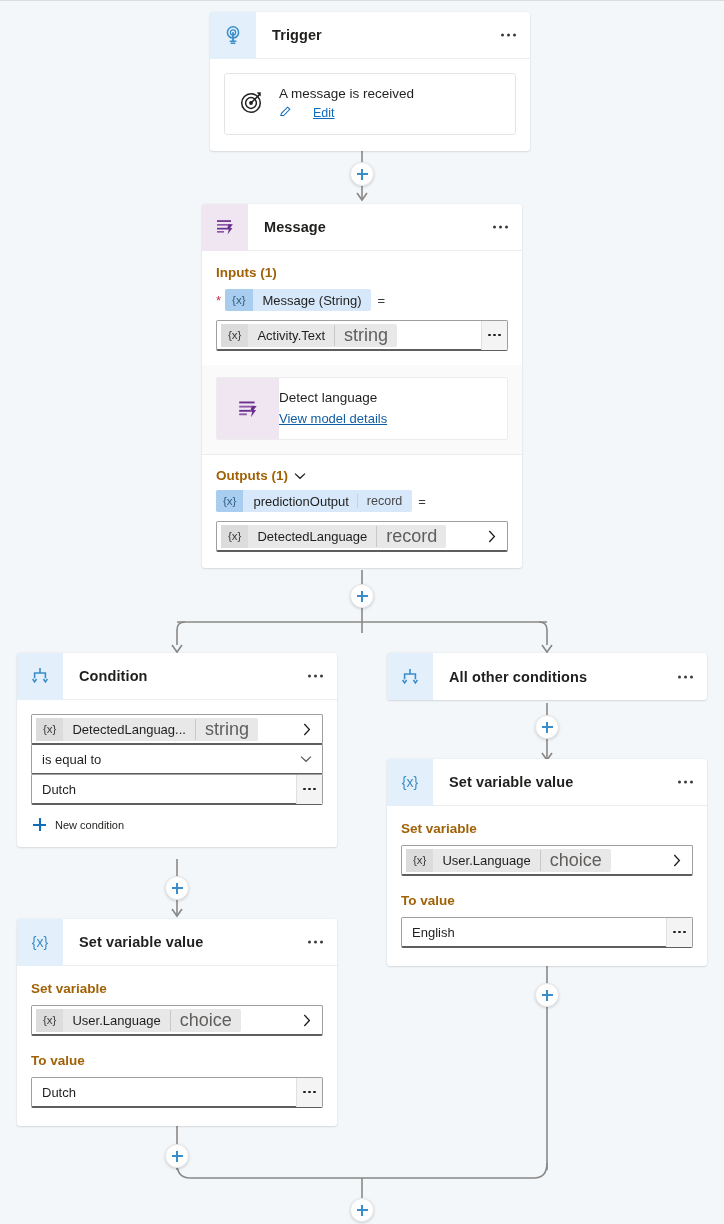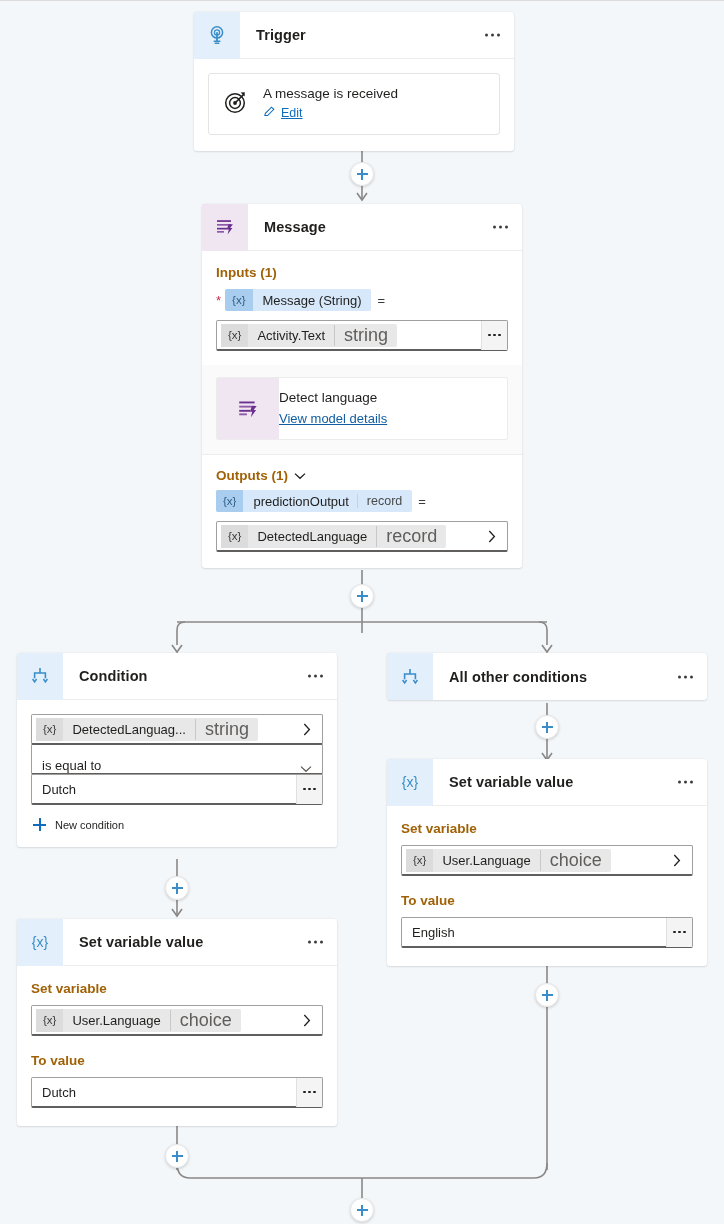--- a/index.html
+++ b/index.html
@@ -61,21 +61,21 @@
 
   .node-body { padding:14px 14px 16px 14px; }
 
   
   .inner-card {
     border:1px solid #e4e4e4; border-radius:3px; background:#fff;
     display:flex; align-items:center; padding:12px 14px; gap:14px;
   }
   .inner-card .tgt { flex:0 0 26px; }
   .inner-card-title { font-size:13.5px; color:#201f1e; margin-bottom:3px; }
-  .edit-row { display:flex; align-items:center; gap:5px; }
+  .edit-row { display:flex; align-items:center; gap:21px; }
   .edit-link { font-size:12.5px; color:#0f6cbd; text-decoration:underline; }
 
   
   .sec-label { font-size:13.5px; font-weight:600; color:#a16207; margin-bottom:9px; display:flex; align-items:center; gap:6px;}
   .sec-label.tight { margin-bottom:7px; }
 
   
   .pill-row { display:flex; align-items:center; gap:6px; margin-bottom:9px; }
   .req-star { color:#c4314b; font-size:13px; line-height:1; margin-right:-2px; }
   .pill {
@@ -107,21 +107,21 @@
     margin-left:auto; width:26px; height:29px; background:#f4f4f4;
     border-left:1px solid #e0e0e0;
     display:flex; align-items:center; justify-content:center; gap:2.5px;
   }
   .fieldbox .dots i { width:2.5px; height:2.5px; border-radius:50%; background:#201f1e; display:block; }
   .fieldbox .chev { margin-left:auto; padding-right:11px; display:flex; align-items:center; }
 
   
   .dropbox {
     border:1px solid #a19f9d; border-bottom:2px solid #605e5c; border-radius:2px;
-    background:#fff; height:31px; display:flex; align-items:flex-end;
+    background:#fff; height:31px; display:flex; align-items:center;
     padding-left:10px; font-size:13px; color:#201f1e;
   }
   .dropbox .chev { margin-left:auto; padding-right:10px; display:flex; align-items:center; }
 
   .stack > * + * { margin-top:-1px; }
 
   
   .newcond { display:flex; align-items:center; gap:9px; margin-top:13px; padding-left:2px; }
   .newcond .pl { position:relative; width:13px; height:13px; }
   .newcond .pl::before, .newcond .pl::after { content:""; position:absolute; background:#0f6cbd; }
@@ -179,21 +179,21 @@
   </svg>
 
   <div class="plus" style="left:350px; top:162px;"></div>
   <div class="plus" style="left:350px; top:584px;"></div>
   <div class="plus" style="left:535px; top:715px;"></div>
   <div class="plus" style="left:165px; top:876px;"></div>
   <div class="plus" style="left:535px; top:983px;"></div>
   <div class="plus" style="left:165px; top:1144px;"></div>
   <div class="plus" style="left:350px; top:1198px;"></div>
 
-  <div class="node" style="left:194px; top:12px; width:320px;">
+  <div class="node" style="left:210px; top:12px; width:320px;">
     <div class="node-header">
       <div class="hdr-icon blue">
         <svg width="18" height="20" viewBox="0 0 18 20">
           <circle cx="9" cy="7.4" r="5.6" fill="none" stroke="#3a8dc9" stroke-width="1.5"></circle>
           <circle cx="9" cy="7.4" r="2.6" fill="none" stroke="#3a8dc9" stroke-width="1.3"></circle>
           <rect x="8.1" y="7" width="1.8" height="9.5" rx="0.8" fill="#3a8dc9"></rect>
           <path d="M6.2 16.2 L11.8 16.2" stroke="#3a8dc9" stroke-width="1.5" stroke-linecap="round"></path>
           <path d="M7.2 18.3 L10.8 18.3" stroke="#3a8dc9" stroke-width="1.5" stroke-linecap="round"></path>
         </svg>
       </div>

